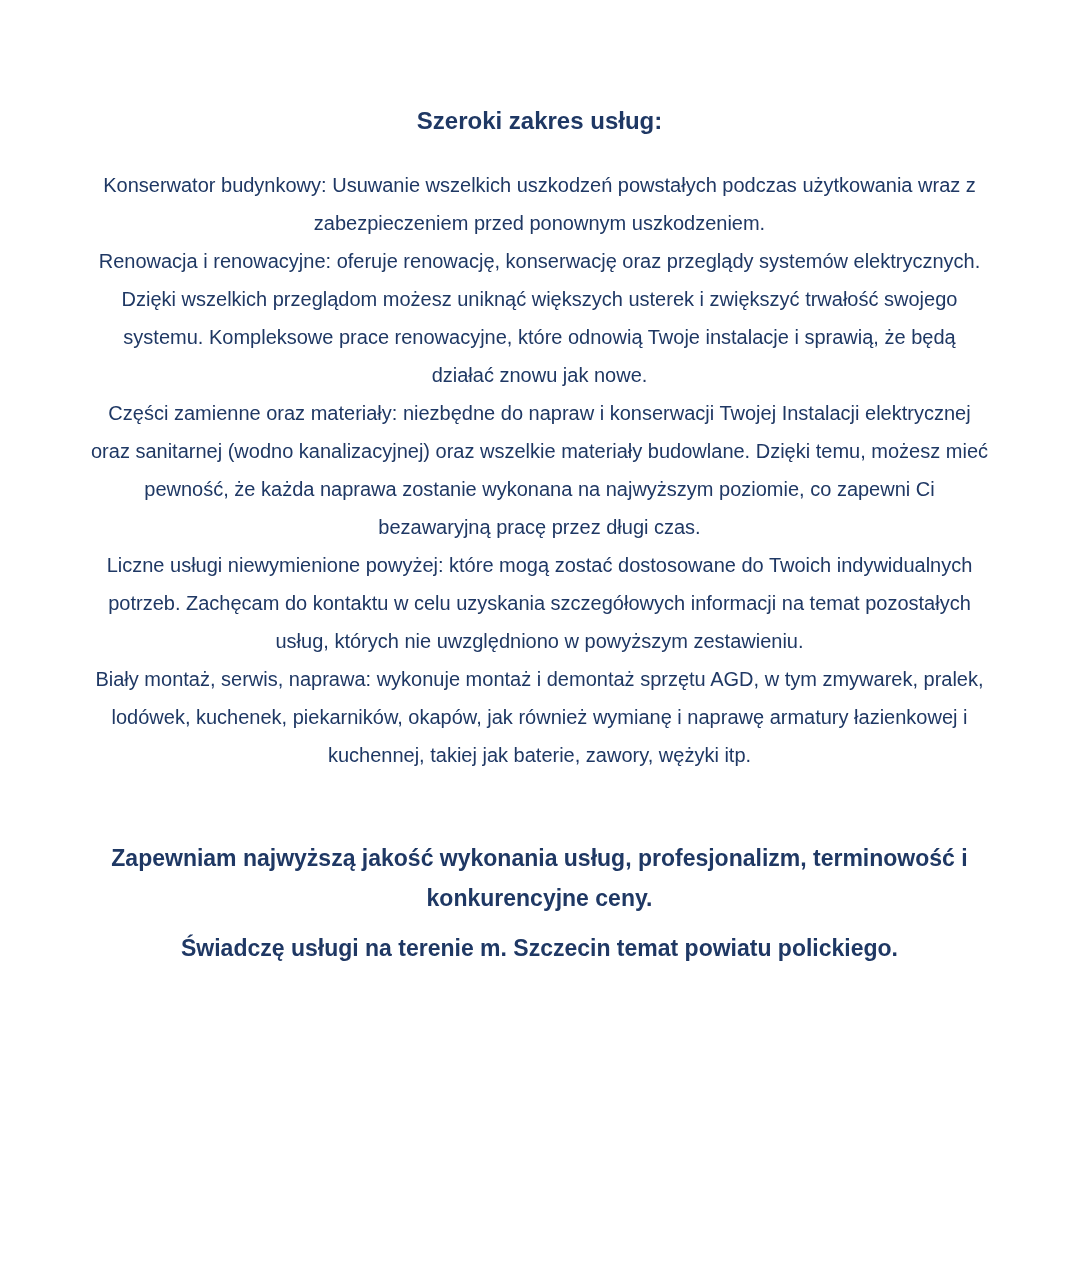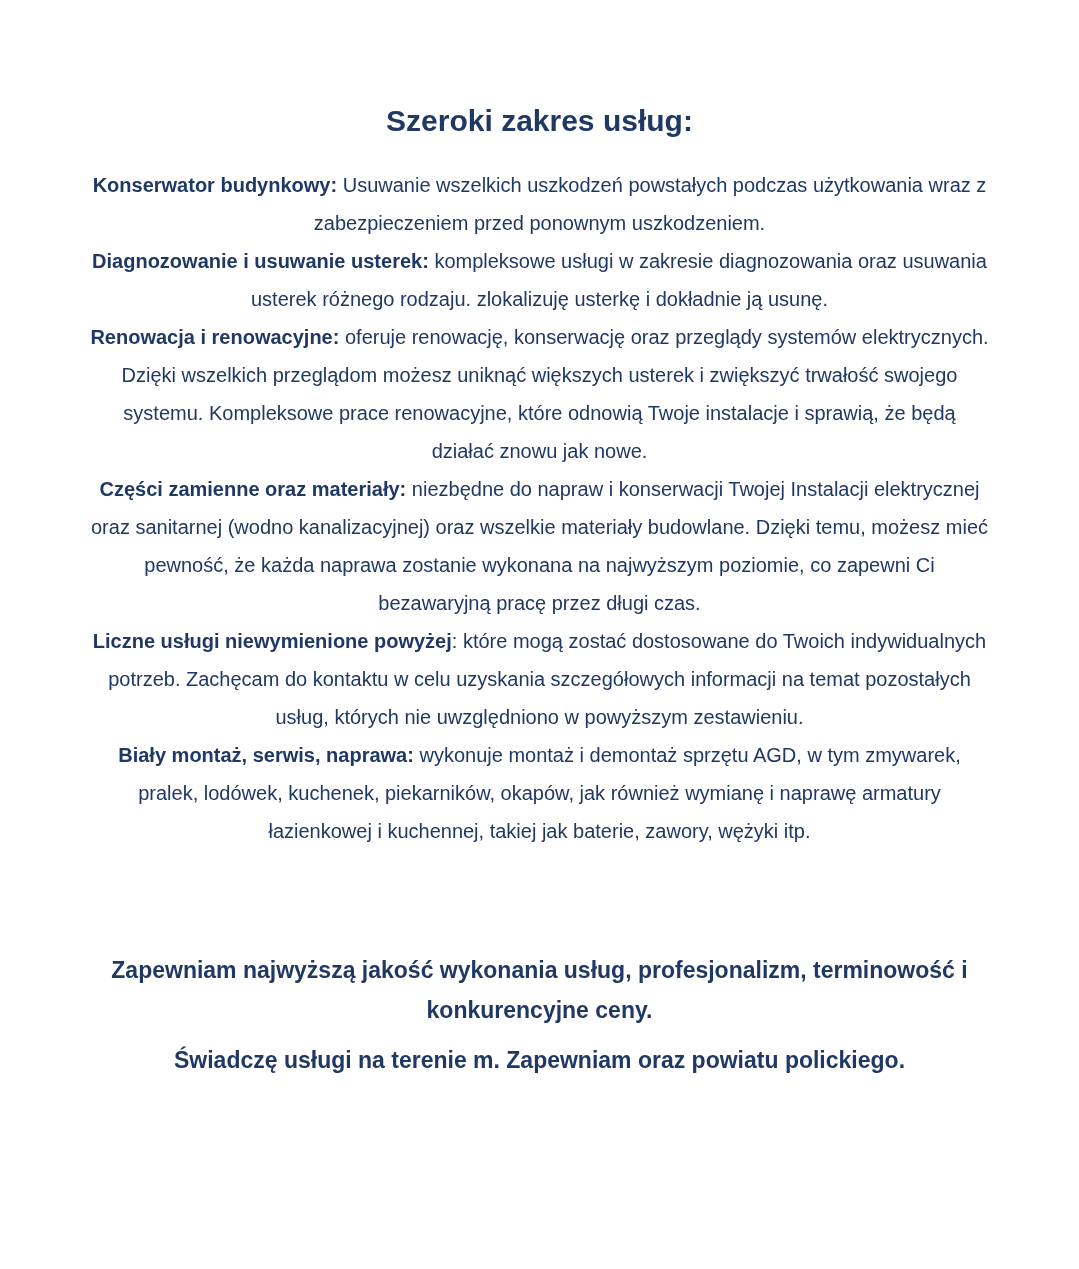--- a/index.html
+++ b/index.html
@@ -14,36 +14,36 @@
     color: #1f3864;
     overflow: hidden;
   }
   .page {
     width: 900px;
     margin: 0 auto;
     padding-top: 106px;
     text-align: center;
   }
   .page-title {
-    font-size: 30px;
+    font-size: 24px;
     font-weight: bold;
     margin: 0 0 30px 0;
     line-height: 30px;
   }
   .service-list p {
     margin: 0;
     font-size: 20px;
     line-height: 38px;
     font-weight: normal;
   }
   .service-list strong {
-    font-weight: bold;
+    font-weight: normal;
   }
   .footer {
-    margin-top: 100px;
+    margin-top: 64px;
   }
   .footer p {
     margin: 0;
     font-size: 23px;
     font-weight: bold;
     line-height: 40px;
   }
   .footer .footer-line2 {
     margin-top: 10px;
   }
@@ -52,30 +52,29 @@
 <body>
 
 <div class="page">
 
   <h1 class="page-title">Szeroki zakres usług:</h1>
 
   <div class="service-list">
 
     <p><strong>Konserwator budynkowy:</strong><span> Usuwanie wszelkich uszkodzeń powstałych podczas użytkowania wraz z zabezpieczeniem przed ponownym uszkodzeniem.</span></p>
 
-    <p><strong>Diagnozowanie i usuwanie usterek:</strong><span> kompleksowe usługi w zakresie diagnozowania oraz usuwania usterek różnego rodzaju. zlokalizuję usterkę i dokładnie ją usunę.</span></p>
 
     <p><strong>Renowacja i renowacyjne:</strong><span> oferuje renowację, konserwację oraz przeglądy systemów elektrycznych. Dzięki wszelkich przeglądom możesz uniknąć większych usterek i zwiększyć trwałość swojego systemu. Kompleksowe prace renowacyjne, które odnowią Twoje instalacje i sprawią, że będą działać znowu jak nowe.</span></p>
 
     <p><strong>Części zamienne oraz materiały:</strong><span> niezbędne do napraw i konserwacji Twojej Instalacji elektrycznej oraz sanitarnej (wodno kanalizacyjnej) oraz wszelkie materiały budowlane. Dzięki temu, możesz mieć pewność, że każda naprawa zostanie wykonana na najwyższym poziomie, co zapewni Ci bezawaryjną pracę przez długi czas.</span></p>
 
     <p><strong>Liczne usługi niewymienione powyżej</strong><span>: które mogą zostać dostosowane do Twoich indywidualnych potrzeb. Zachęcam do kontaktu w celu uzyskania szczegółowych informacji na temat pozostałych usług, których nie uwzględniono w powyższym zestawieniu.</span></p>
 
     <p><strong>Biały montaż, serwis, naprawa:</strong><span> wykonuje montaż i demontaż sprzętu AGD, w tym zmywarek, pralek, lodówek, kuchenek, piekarników, okapów, jak również wymianę i naprawę armatury łazienkowej i kuchennej, takiej jak baterie, zawory, wężyki itp.</span></p>
 
   </div>
 
   <div class="footer">
     <p class="footer-line1">Zapewniam najwyższą jakość wykonania usług, profesjonalizm, terminowość i konkurencyjne ceny.</p>
-    <p class="footer-line2">Świadczę usługi na terenie m. Zapewniam oraz powiatu polickiego.</p>
+    <p class="footer-line2">Świadczę usługi na terenie m. Szczecin temat powiatu polickiego.</p>
   </div>
 
 </div>
 
 </body></html>

